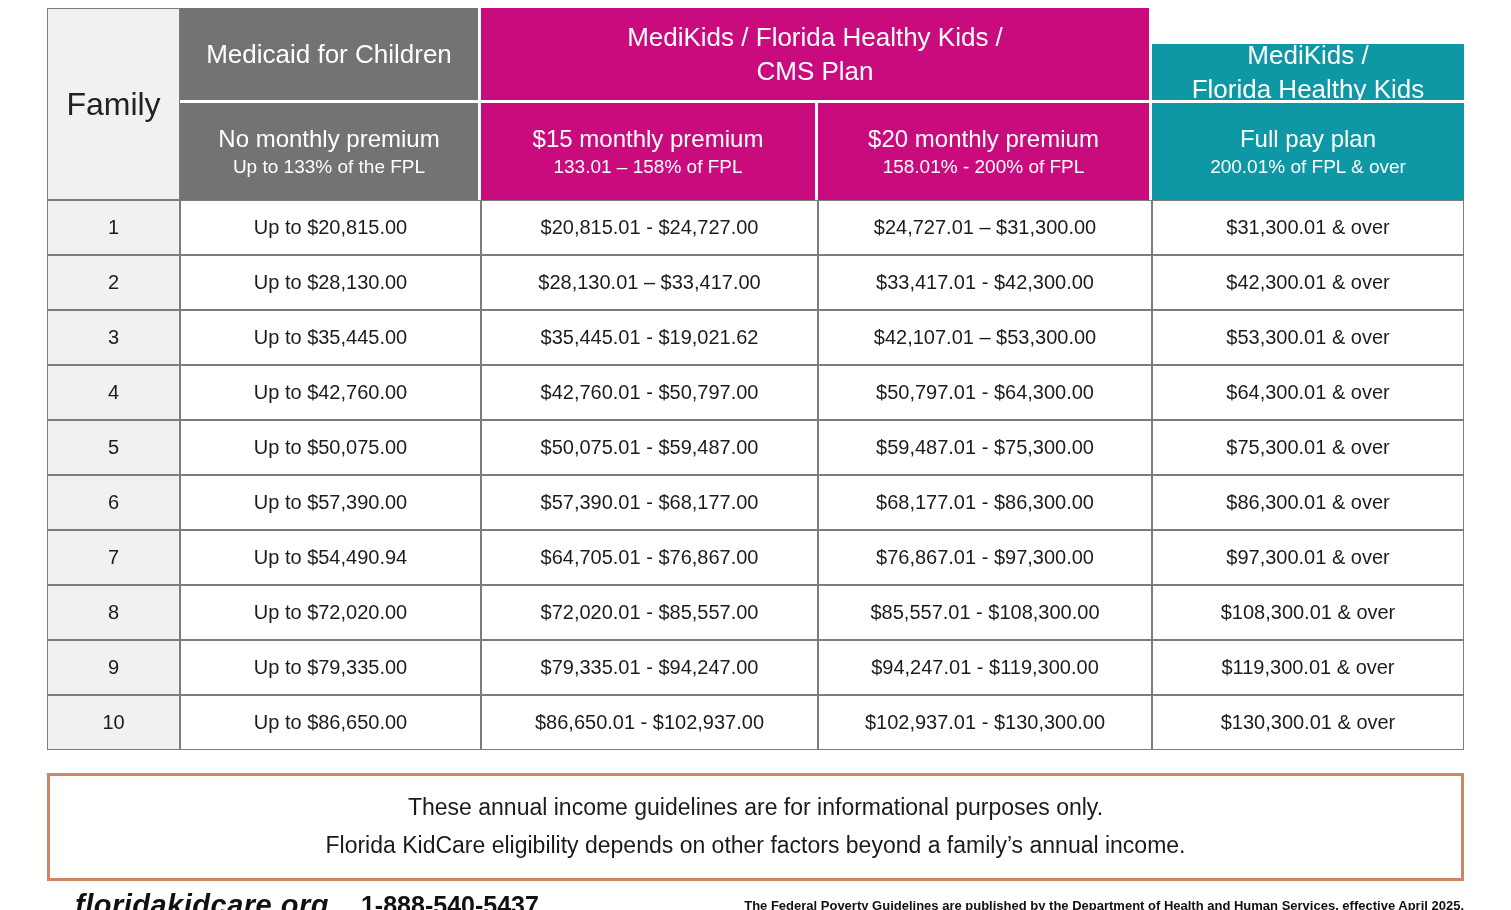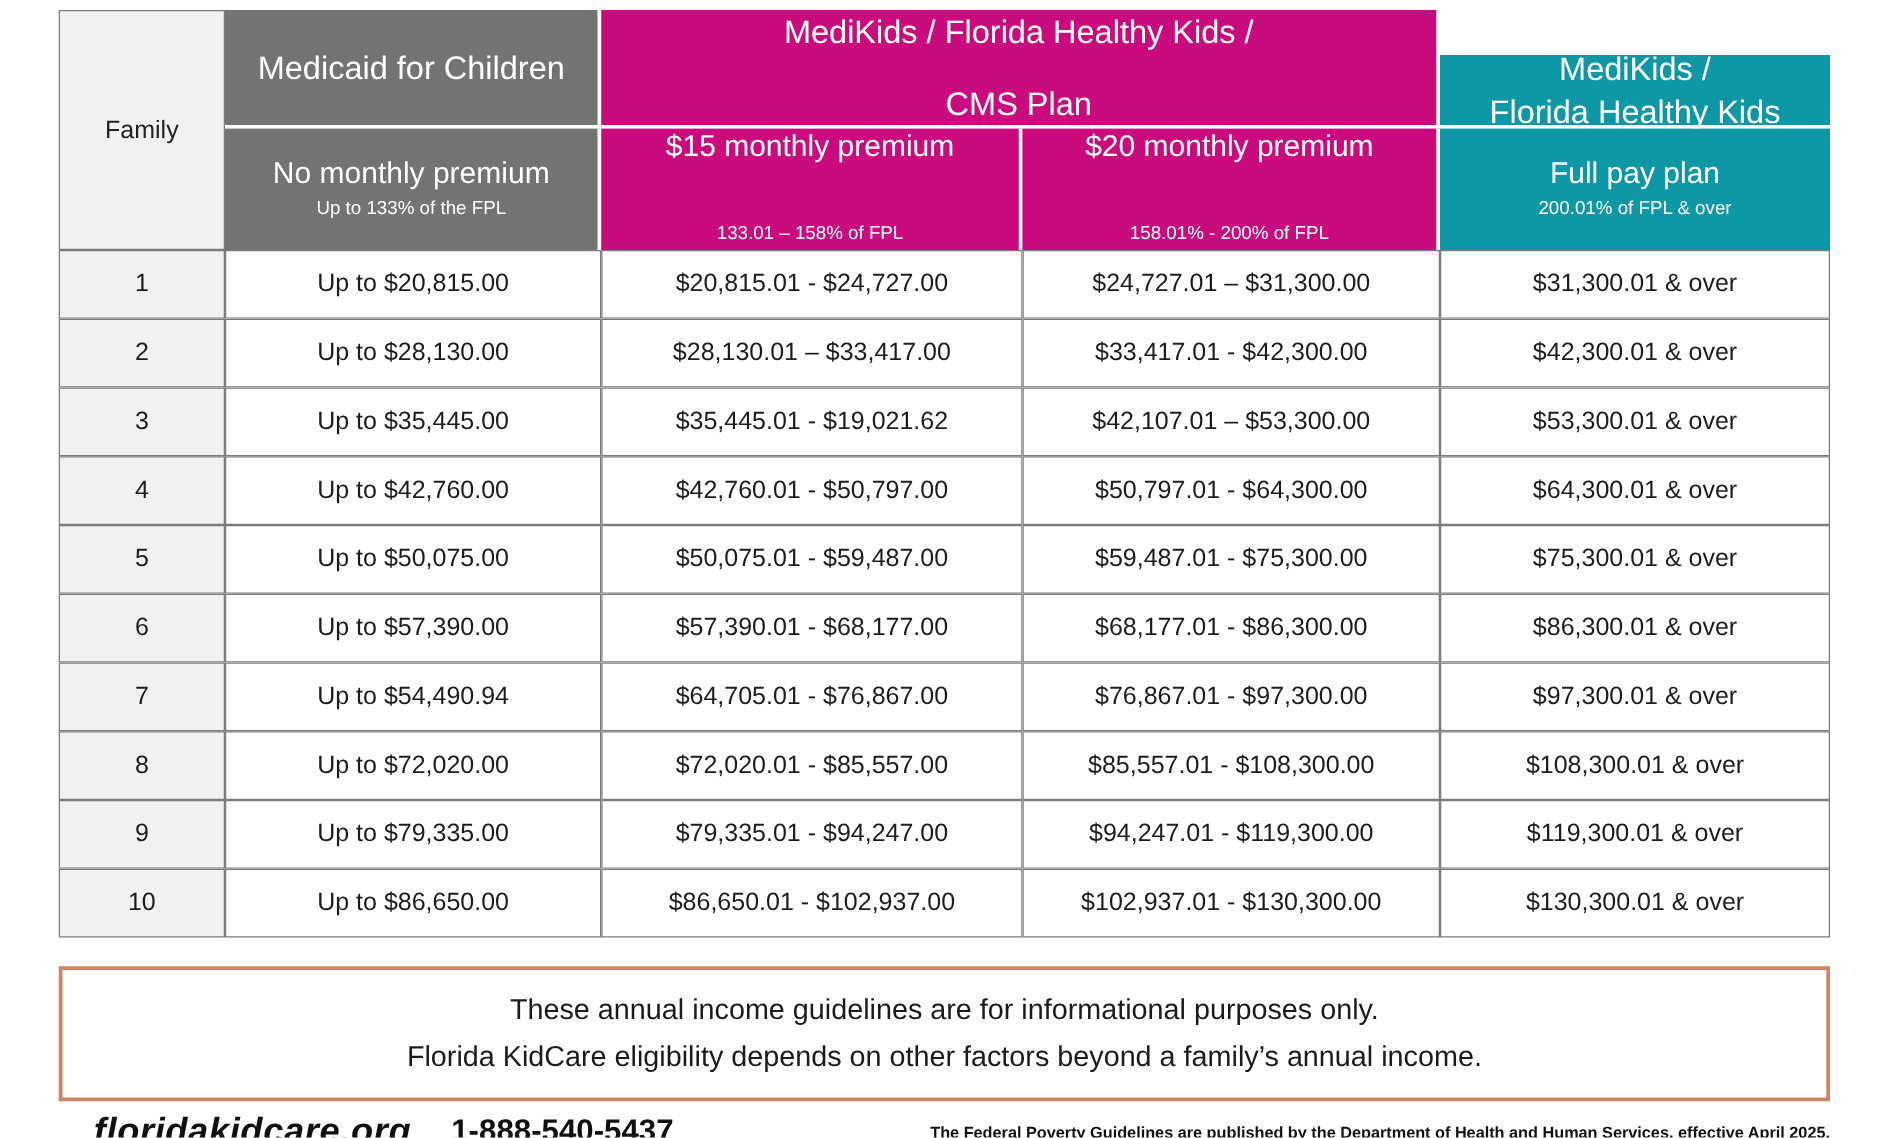--- a/index.html
+++ b/index.html
@@ -26,42 +26,42 @@
     display: flex;
     flex-direction: column;
     align-items: center;
     justify-content: center;
     text-align: center;
   }
 
   
   .hdr { color: #ffffff; }
   .navy { background: #737373; }
-  .pink { background: #ca0b7e; justify-content: space-between; }
+  .pink { background: #ca0b7e; }
   .teal { background: #0e97a4; }
   .bw-r { border-right: 3px solid #ffffff; }
   .bw-b { border-bottom: 3px solid #ffffff; }
 
   .family-head {
     grid-column: 1; grid-row: 1 / 3;
     background: #f1f1f1;
     border: 1px solid #7c7c7c;
-    font-size: 20px;
+    font-size: 32px;
     color: #222222;
   }
 
   .g-medicaid { grid-column: 2; grid-row: 1; }
   .g-medikids { grid-column: 3 / 5; grid-row: 1; }
   .g-fullpay  { grid-column: 5; grid-row: 1; margin-top: 36px; }
 
   .g1 { font-size: 26px; line-height: 34px; display: block; }
   .g2 { font-size: 26px; line-height: 34px; display: block; }
 
   .sub1 { font-size: 24px; line-height: 29px; display: block; }
-  .sub2 { font-size: 15px; line-height: 27px; display: block; }
+  .sub2 { font-size: 19px; line-height: 27px; display: block; }
 
   
   .d {
     background: #ffffff;
     border: 1px solid #7c7c7c;
     font-size: 20px;
     color: #1c1c1c;
   }
   .d.fam { background: #f1f1f1; }
 

